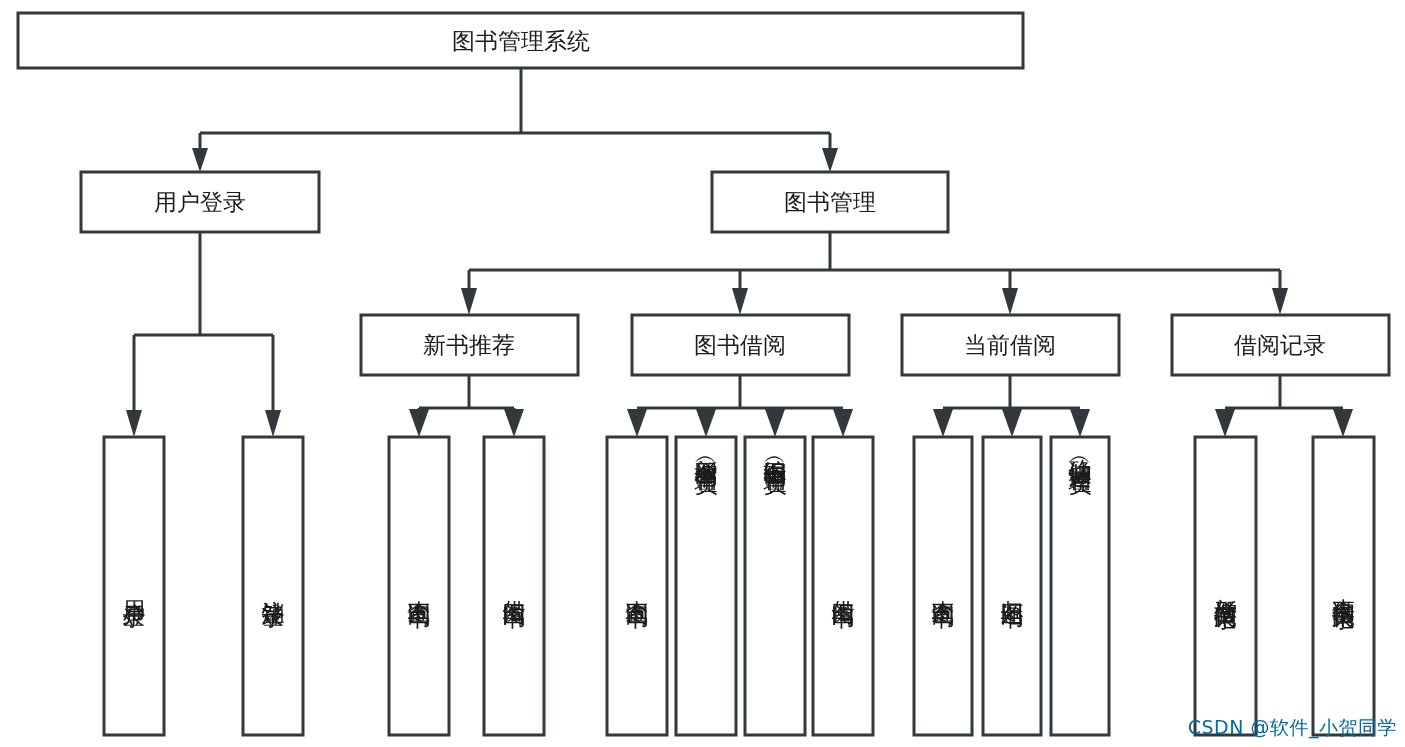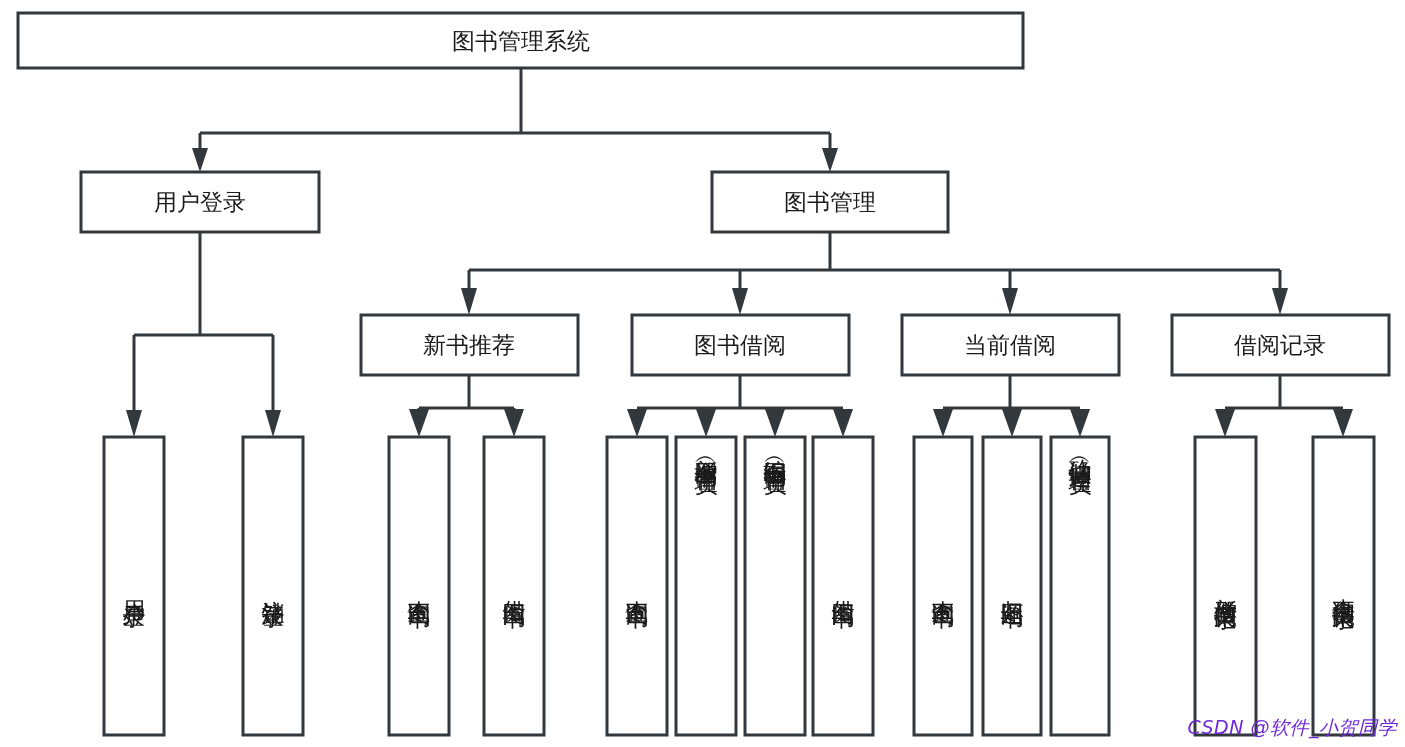--- a/index.html
+++ b/index.html
@@ -66,24 +66,23 @@
   }
   .leaf-label-wrap.top-align {
     justify-content: flex-start;
   }
   .watermark {
     position: absolute;
     right: 8px;
     bottom: 6px;
     font-family: "DejaVu Sans", "Liberation Sans", sans-serif;
     font-size: 19px;
-    color: #6d28d9;
+    color: #0369a1;
     white-space: nowrap;
     letter-spacing: 0.5px;
-    font-style: italic;
   }
 </style>
 </head>
 <body>
 
 <div id="diagram-root">
 
   <svg id="tree-svg" viewBox="0 0 1405 747">
 
     <rect class="node-box" x="18" y="13" width="1005" height="55"></rect>

